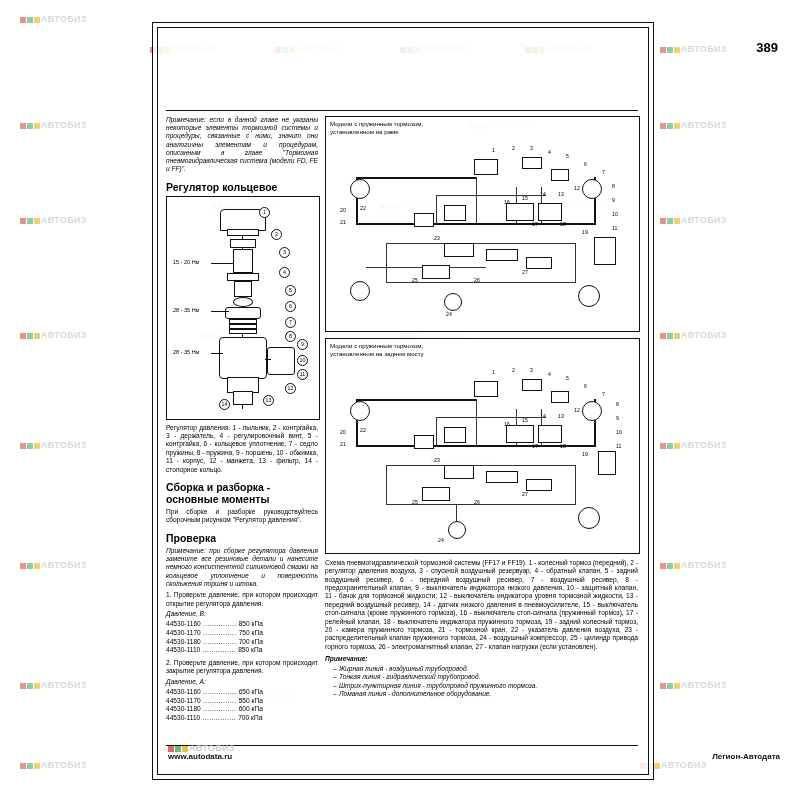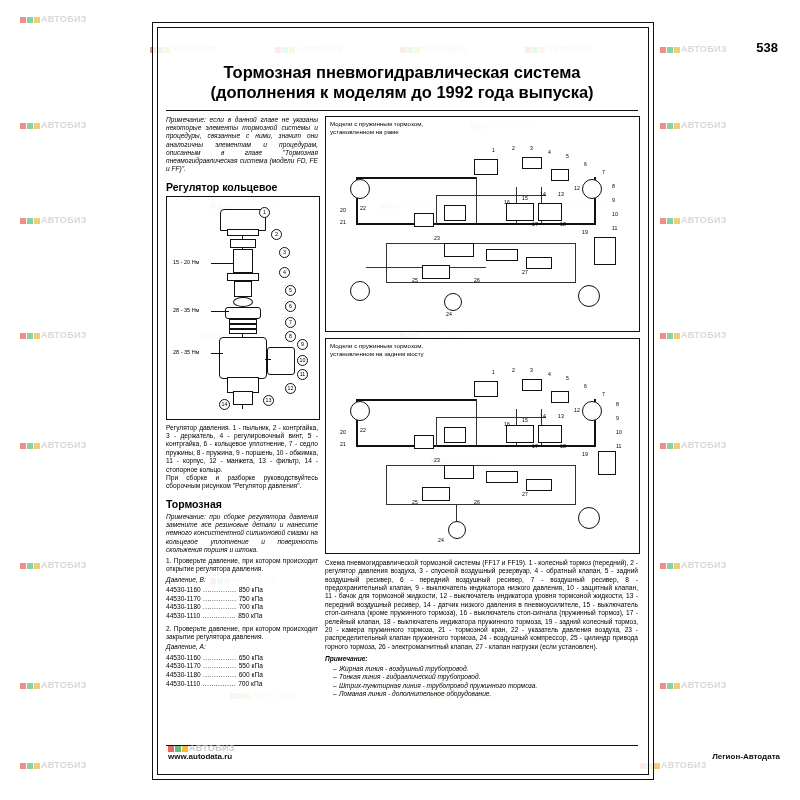--- a/index.html
+++ b/index.html
@@ -177,26 +177,22 @@
   <div class="wm" style="left:20px;top:760px;"><span class="sq s1"></span><span class="sq s2"></span><span class="sq s3"></span><span>АВТОБИЗ</span></div>
   <div class="wm" style="left:640px;top:760px;"><span class="sq s1"></span><span class="sq s2"></span><span class="sq s3"></span><span>АВТОБИЗ</span></div>
 </div>
 
 <div class="page">
 
   <div class="sheet">
     <div class="sheet-inner"></div>
   </div>
 
-  <div class="page-num">538</div>
-
-  <div class="title">
-    <span>Тормозная пневмогидравлическая система</span>
-    <span class="l2">(дополнения к моделям до 1992 года выпуска)</span>
-  </div>
+  <div class="page-num">389</div>
+
   <div class="rule r1"></div>
 
   <div class="colL">
 
     <div class="note-it">Примечание: если в данной главе не указаны некоторые элементы тормозной системы и процедуры, связанные с ними, значит они аналогичны элементам и процедурам, описанным в главе "Тормозная пневмогидравлическая система (модели FD, FE и FF)".</div>
 
     <h2 class="sec">Регулятор кольцевое</h2>
 
     <div class="fig-reg">
 
@@ -241,23 +237,24 @@
       <div class="circ" style="left:130px;top:142px;">9</div>
       <div class="circ" style="left:130px;top:158px;">10</div>
       <div class="circ" style="left:130px;top:172px;">11</div>
       <div class="circ" style="left:118px;top:186px;">12</div>
       <div class="circ" style="left:96px;top:198px;">13</div>
       <div class="circ" style="left:52px;top:202px;">14</div>
     </div>
 
     <div class="cap">Регулятор давления. 1 - пыльник, 2 - контргайка, 3 - держатель, 4 - регулировочный винт, 5 - контргайка, 6 - кольцевое уплотнение, 7 - седло пружины, 8 - пружина, 9 - поршень, 10 - обжимка, 11 - корпус, 12 - манжета, 13 - фильтр, 14 - стопорное кольцо.</div>
 
+    <h2 class="sec">Сборка и разборка - основные моменты</h2>
     <div class="body-txt">При сборке и разборке руководствуйтесь сборочным рисунком "Регулятор давления".</div>
 
-    <h2 class="sec">Тормозная</h2>
+    <h2 class="sec">Проверка</h2>
     <div class="note-it">Примечание: при сборке регулятора давления замените все резиновые детали и нанесите немного консистентной силиконовой смазки на кольцевое уплотнение и поверхность скольжения поршня и штока.</div>
 
     <div class="body-txt" style="margin-top:3px;">1. Проверьте давление, при котором происходит открытие регулятора давления.</div>
     <div class="body-txt" style="font-style:italic;margin-top:2px;">Давление, В:</div>
     <div class="plist">
       <div class="row"><span>44530-1160</span><span class="dots"> ............... </span><span>850 кПа</span></div>
       <div class="row"><span>44530-1170</span><span class="dots"> ............... </span><span>750 кПа</span></div>
       <div class="row"><span>44530-1180</span><span class="dots"> ............... </span><span>700 кПа</span></div>
       <div class="row"><span>44530-1110</span><span class="dots"> ............... </span><span>850 кПа</span></div>
     </div>

